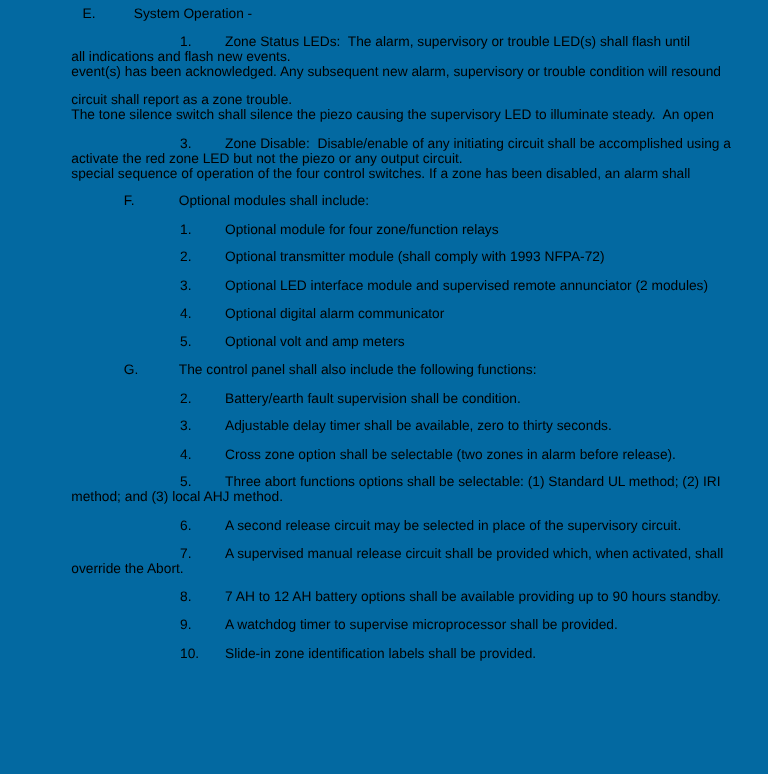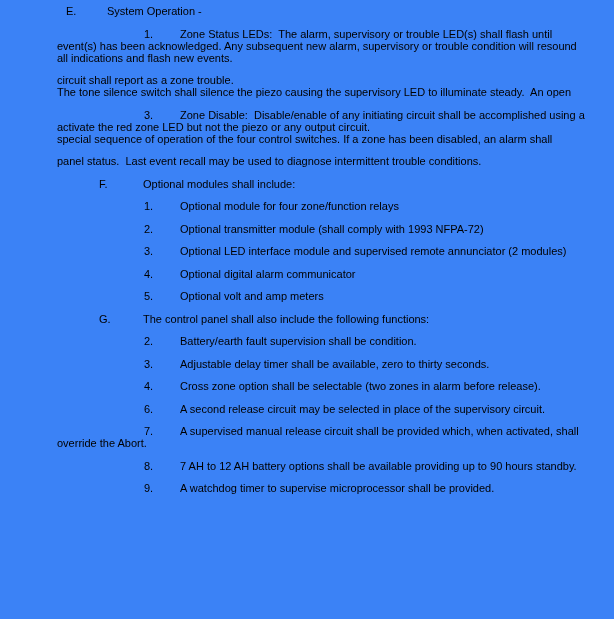--- a/index.html
+++ b/index.html
@@ -30,41 +30,40 @@
     display: inline-block;
     white-space: pre;
   }
   .m-letter-e { margin-left: 9px;  width: 41px; }
   .m-letter   { margin-left: 42px; width: 44px; }
   .m-num      { margin-left: 87px; width: 36px; }
 </style>
 </head>
 <body>
 
-<div class="page" style="background: #3b82f6; color: rgb(0, 0, 0);">
+<div class="page" style="background: #0369a1; color: rgb(0, 0, 0);">
   <div>
       <div class="para">
         <div class="line"><span class="marker m-letter-e">E.</span><span>System Operation -</span></div>
       </div>
       <div class="para">
         <div class="line"><span class="marker m-num">1.</span><span>Zone Status LEDs:  The alarm, supervisory or trouble LED(s) shall flash until</span></div>
+        <div class="line">all indications and flash new events.</div>
         <div class="line">event(s) has been acknowledged. Any subsequent new alarm, supervisory or trouble condition will resound</div>
-        <div class="line">all indications and flash new events.</div>
       </div>
       <div class="para">
         <div class="line">circuit shall report as a zone trouble.</div>
         <div class="line">The tone silence switch shall silence the piezo causing the supervisory LED to illuminate steady.  An open</div>
       </div>
       <div class="para">
         <div class="line"><span class="marker m-num">3.</span><span>Zone Disable:  Disable/enable of any initiating circuit shall be accomplished using a</span></div>
         <div class="line">activate the red zone LED but not the piezo or any output circuit.</div>
         <div class="line">special sequence of operation of the four control switches. If a zone has been disabled, an alarm shall</div>
       </div>
       <div class="para">
-        <div class="line">panel status.  Last event recall may be used to diagnose intermittent trouble conditions.</div>
       </div>
       <div class="para">
         <div class="line"><span class="marker m-letter">F.</span><span>Optional modules shall include:</span></div>
       </div>
       <div class="para">
         <div class="line"><span class="marker m-num">1.</span><span>Optional module for four zone/function relays</span></div>
       </div>
       <div class="para">
         <div class="line"><span class="marker m-num">2.</span><span>Optional transmitter module (shall comply with 1993 NFPA-72)</span></div>
       </div>
@@ -83,26 +82,33 @@
       <div class="para">
         <div class="line"><span class="marker m-num">2.</span><span>Battery/earth fault supervision shall be condition.</span></div>
       </div>
       <div class="para">
         <div class="line"><span class="marker m-num">3.</span><span>Adjustable delay timer shall be available, zero to thirty seconds.</span></div>
       </div>
       <div class="para">
         <div class="line"><span class="marker m-num">4.</span><span>Cross zone option shall be selectable (two zones in alarm before release).</span></div>
       </div>
       <div class="para">
+        <div class="line"><span class="marker m-num">5.</span><span>Three abort functions options shall be selectable: (1) Standard UL method; (2) IRI</span></div>
+        <div class="line">method; and (3) local AHJ method.</div>
+      </div>
+      <div class="para">
         <div class="line"><span class="marker m-num">6.</span><span>A second release circuit may be selected in place of the supervisory circuit.</span></div>
       </div>
       <div class="para">
         <div class="line"><span class="marker m-num">7.</span><span>A supervised manual release circuit shall be provided which, when activated, shall</span></div>
         <div class="line">override the Abort.</div>
       </div>
       <div class="para">
         <div class="line"><span class="marker m-num">8.</span><span>7 AH to 12 AH battery options shall be available providing up to 90 hours standby.</span></div>
       </div>
       <div class="para">
         <div class="line"><span class="marker m-num">9.</span><span>A watchdog timer to supervise microprocessor shall be provided.</span></div>
       </div>
+      <div class="para">
+        <div class="line"><span class="marker m-num">10.</span><span>Slide-in zone identification labels shall be provided.</span></div>
+      </div>
     </div>
 </div>
 
 </body></html>

